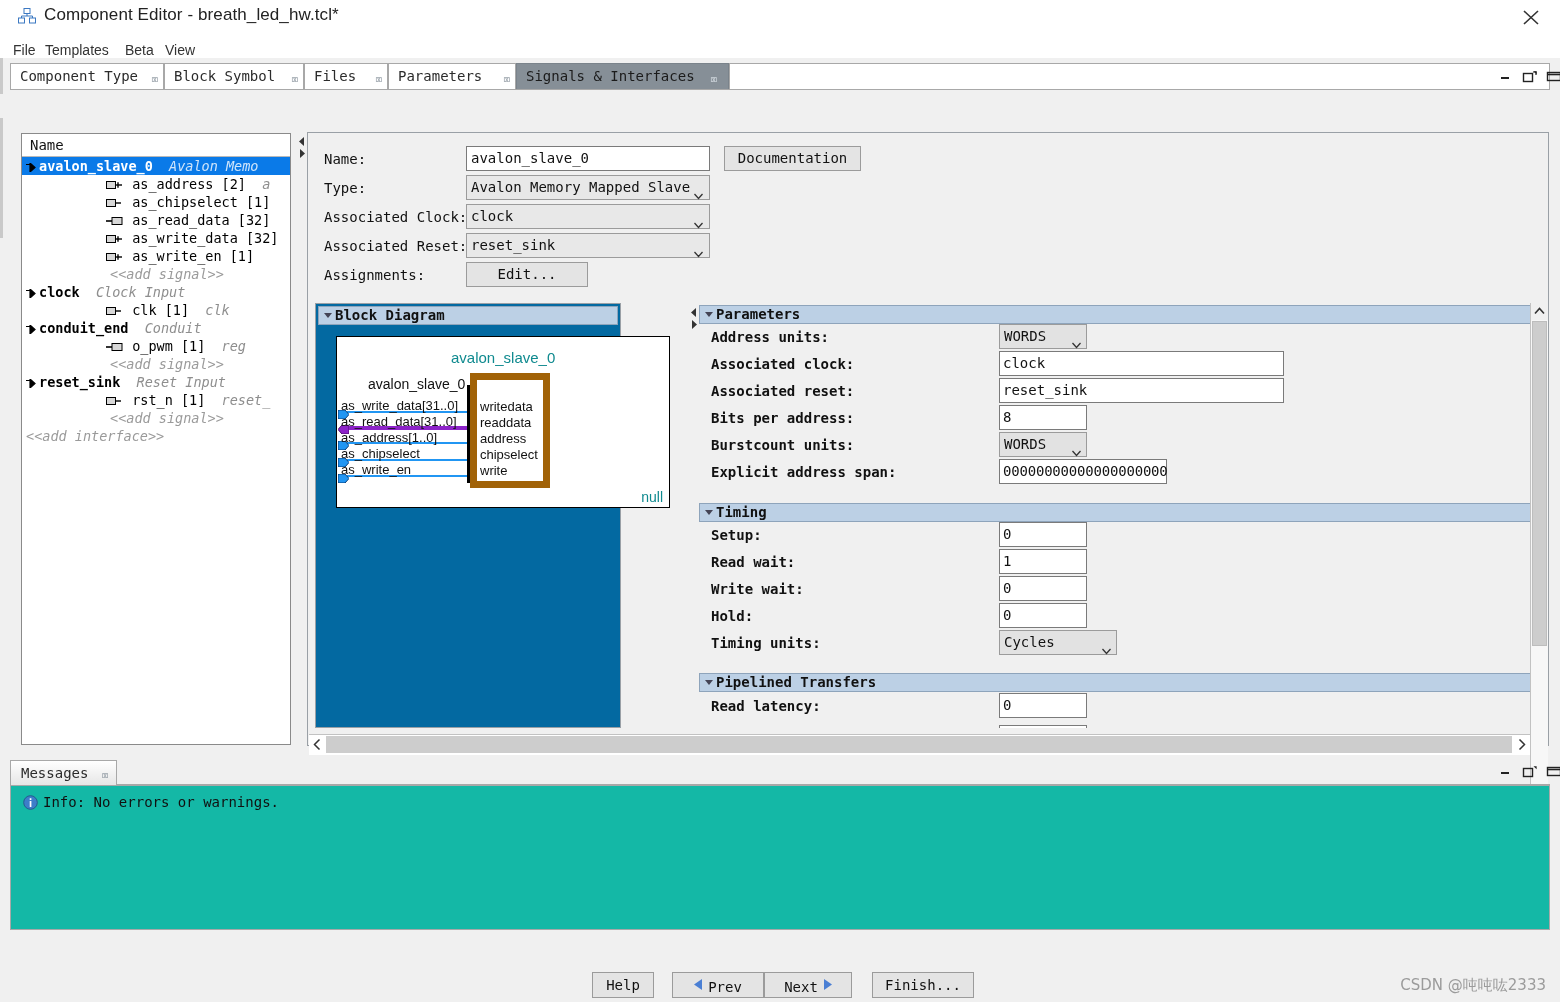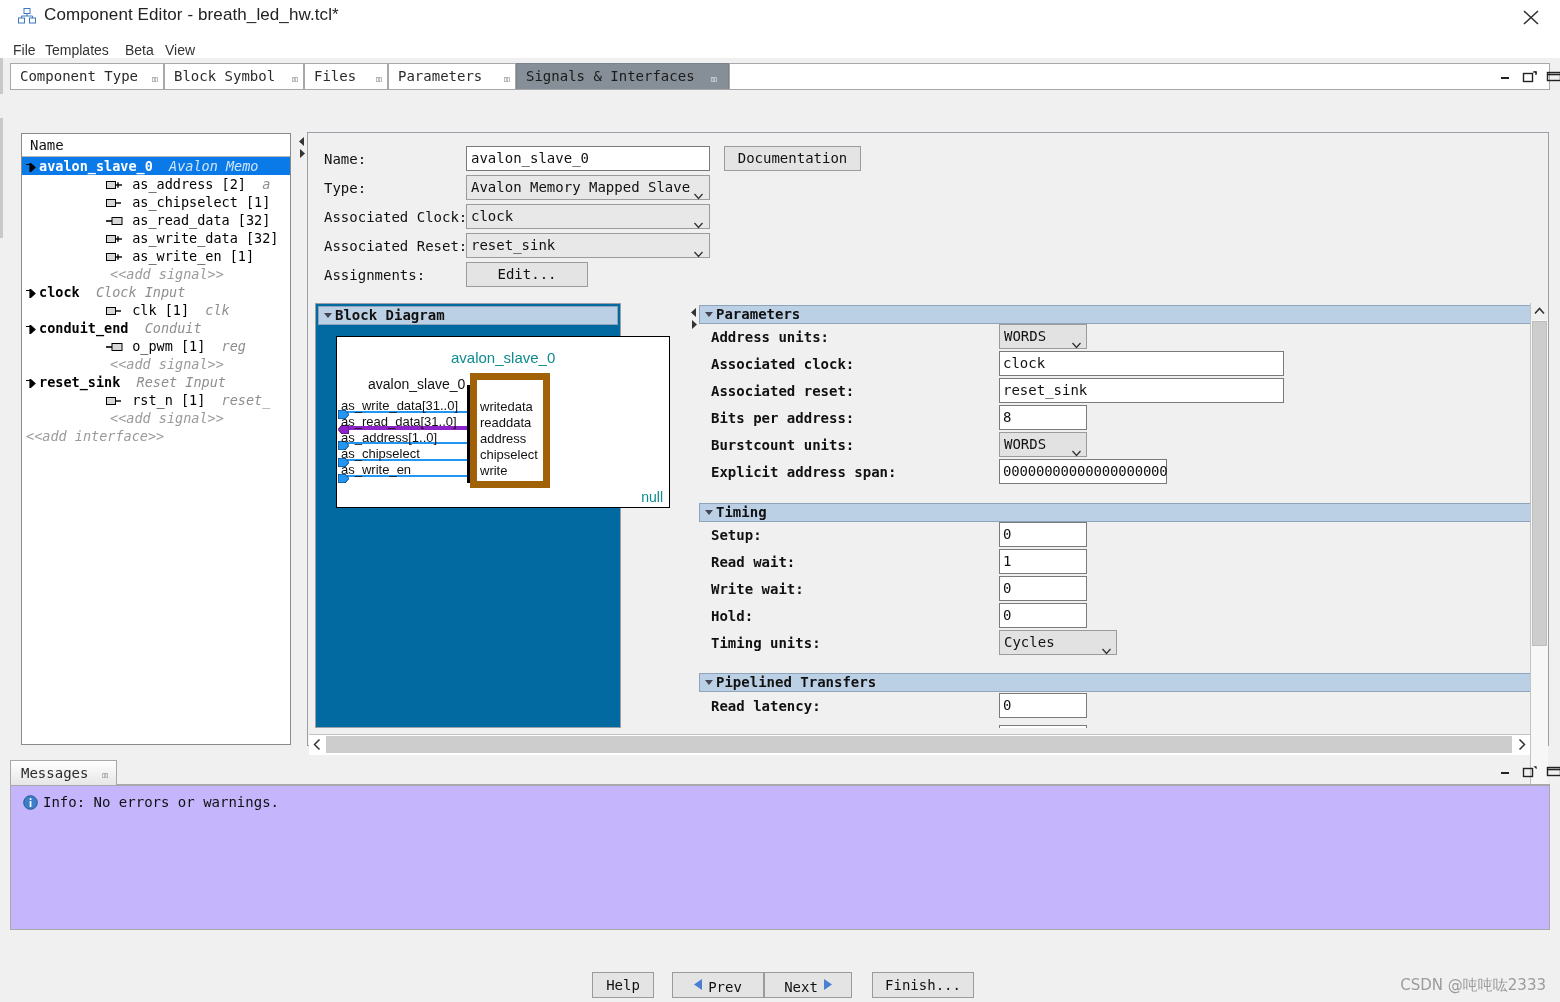--- a/index.html
+++ b/index.html
@@ -127,21 +127,21 @@
   #hsthumb{position:absolute;left:17px;top:1px;width:1186px;height:17px;background:#cdcdcd;}
   .hsarw{position:absolute;top:1px;width:17px;height:17px;}
 
   
   #msgdock{position:absolute;left:10px;top:760px;width:1540px;height:195px;}
   #msgtab{position:absolute;left:0;top:0;height:25px;box-sizing:border-box;border:1px solid #a8a8a8;border-bottom:none;
      background:linear-gradient(#ffffff,#e6e6e6);font-family:"DejaVu Sans Mono","Liberation Mono",monospace;font-size:14px;
      color:#2b2b2b;line-height:24px;padding:0 28px 0 10px;cursor:default;}
   #msgtab .x{position:absolute;right:8px;top:3px;font-size:12px;color:#9aa3ab;}
   #msgrule{position:absolute;left:0;top:24px;width:1540px;height:1px;background:#a8a8a8;}
-  #msgbody{position:absolute;left:0;top:25px;width:1540px;height:145px;background:#c4b5fd;border:1px solid #a8a8a8;box-sizing:border-box;}
+  #msgbody{position:absolute;left:0;top:25px;width:1540px;height:145px;background:#14b8a6;border:1px solid #a8a8a8;box-sizing:border-box;}
   #msgline{position:absolute;left:32px;top:8px;font-family:"DejaVu Sans Mono","Liberation Mono",monospace;font-size:14px;color:#111;}
   #infoicon{position:absolute;left:12px;top:9px;width:15px;height:15px;}
 
   
   #footer{position:absolute;left:0;top:960px;width:1560px;height:42px;background:#f0f0f0;}
   .fbtn{position:absolute;top:12px;height:26px;box-sizing:border-box;background:#e4e4e4;border:1px solid #9b9b9b;
      font-family:"DejaVu Sans Mono","Liberation Mono",monospace;font-size:14px;color:#111;
      line-height:24px;text-align:center;cursor:default;}
   #watermark{position:absolute;right:14px;top:16px;font-size:15px;color:#9b9b9b;font-family:"DejaVu Sans",sans-serif;}
 </style>

